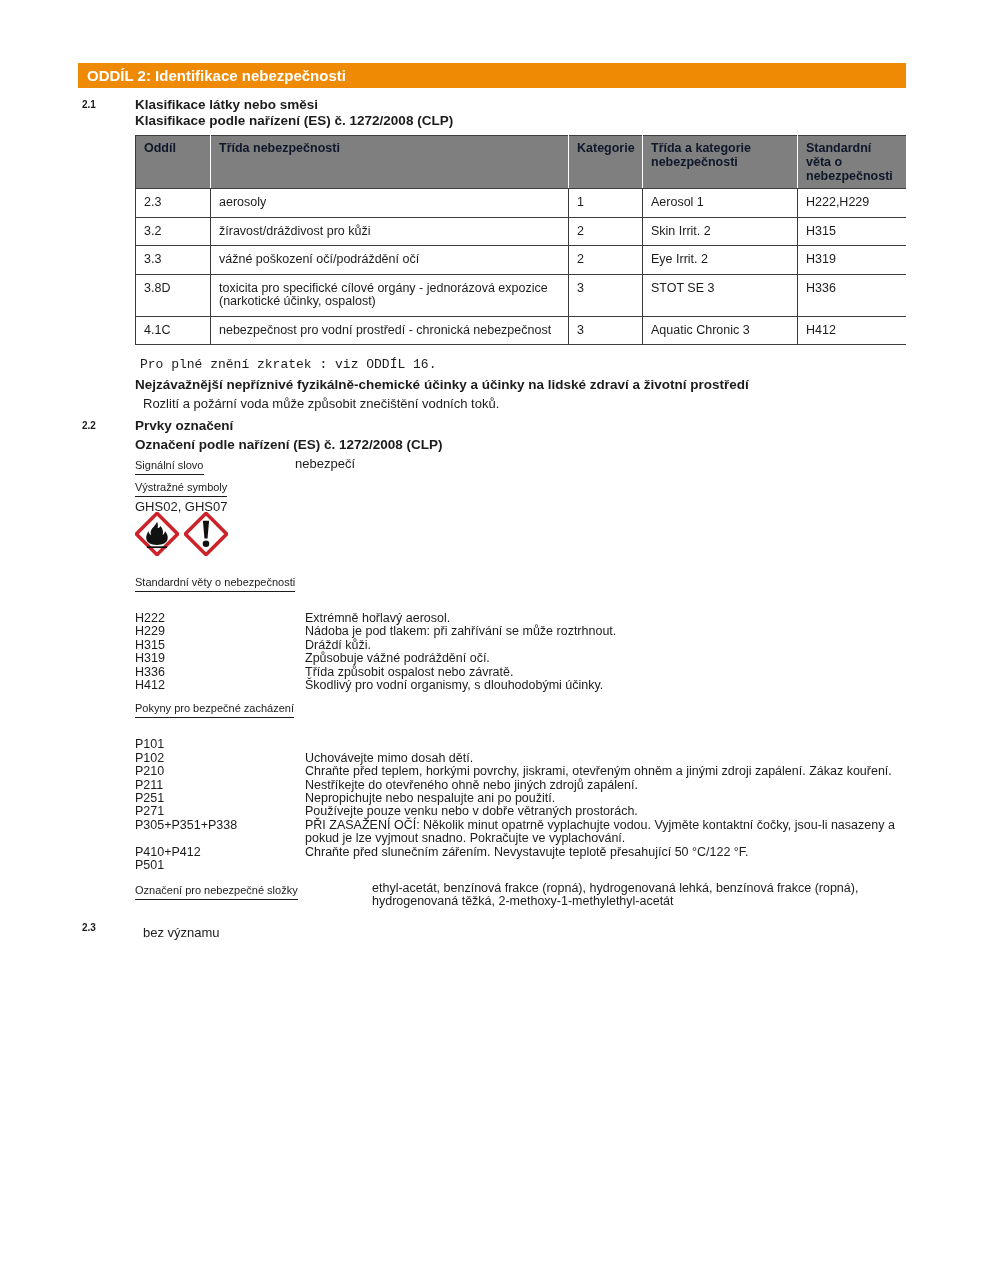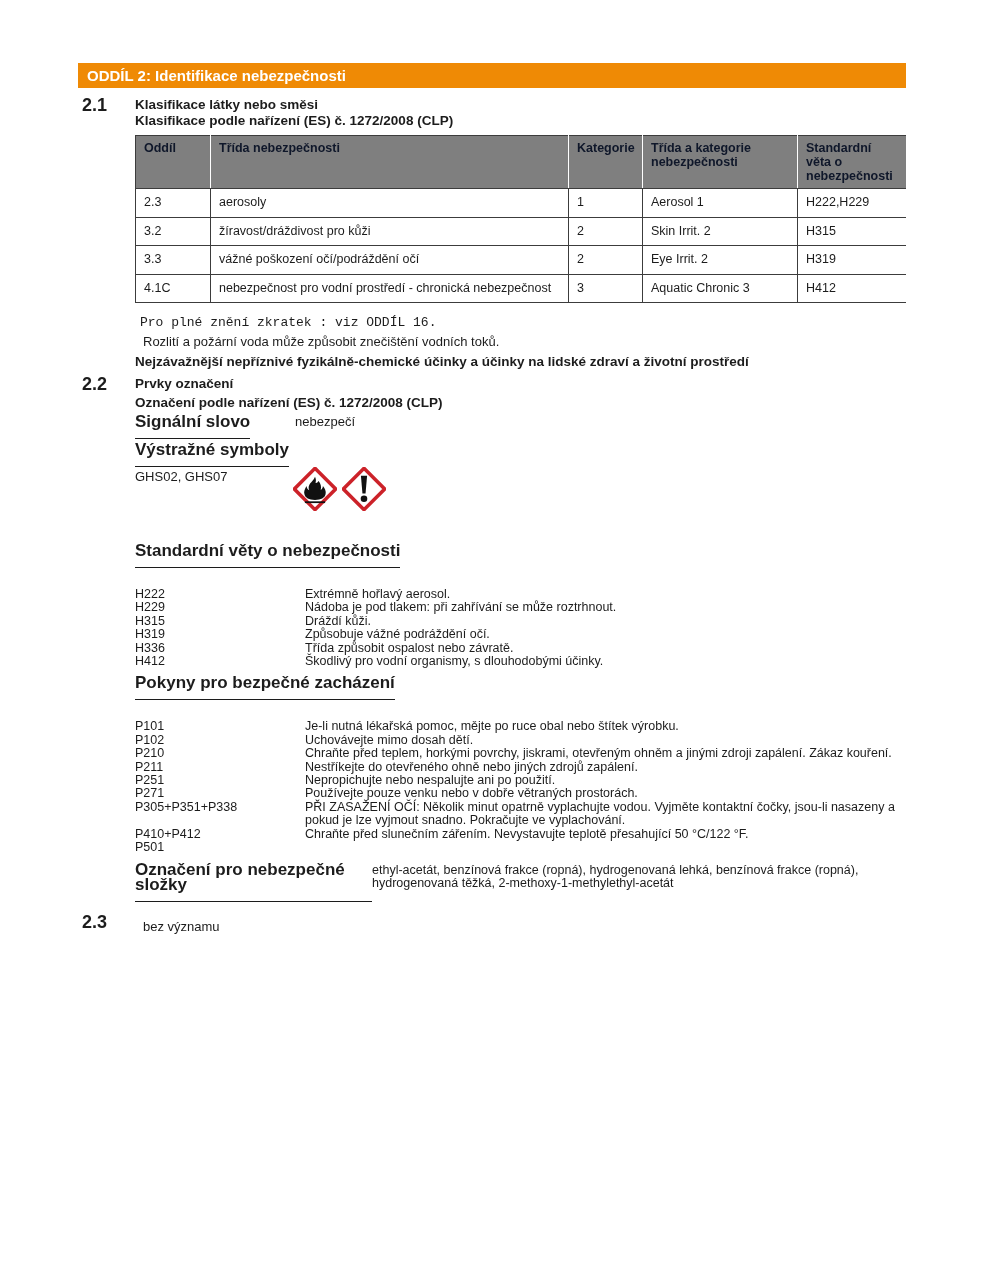--- a/index.html
+++ b/index.html
@@ -26,21 +26,21 @@
     height: 25px;
     line-height: 25px;
     padding-left: 9px;
     margin-bottom: 9px;
   }
   .sec-row { display: flex; }
   .sec-num {
     width: 57px;
     flex-shrink: 0;
     font-weight: bold;
-    font-size: 18px;
+    font-size: 10px;
     padding-left: 4px;
     box-sizing: border-box;
     line-height: 16px;
   }
   .sec-body { flex: 1; min-width: 0; }
   .h1 { font-weight: bold; font-size: 13.5px; line-height: 16px; }
   .body-txt { font-size: 13px; line-height: 14px; }
   .bold { font-weight: bold; }
   .indent5 { padding-left: 5px; font-family: Liberation Mono, monospace; }
   .indent8 { padding-left: 8px; }
@@ -77,37 +77,37 @@
   table.cls td {
     border: 1px solid #3c3c3c;
     vertical-align: top;
     padding: 7px 8px;
     line-height: 13.5px;
     height: 13px;
   }
 
   .ul-label {
     display: inline-block;
-    font-weight: bold;
-    font-size: 17px;
+    font-weight: normal;
+    font-size: 11px;
     line-height: 15px;
     border-bottom: 1px solid #1c1c1c;
-    padding-bottom: 9px;
+    padding-bottom: 1px;
   }
   .inline-row { display: flex; align-items: flex-start; }
   .label-col-160 { width: 160px; flex-shrink: 0; }
   .label-col-237 { width: 237px; flex-shrink: 0; }
   .label-col-158 { width: 158px; flex-shrink: 0; }
   .val { font-size: 13px; line-height: 14px; flex: 1; min-width: 0; }
 
   .stmt-row { display: flex; font-size: 12.5px; line-height: 13.4px; }
   .stmt-code { width: 170px; flex-shrink: 0; }
   .stmt-text { flex: 1; min-width: 0; }
 
-  .ghs-row { display: flex; align-items: flex-start; margin-top: 2px; height: 48px; }
+  .ghs-row { display: flex; align-items: flex-start; margin-top: 2px; height: 48px; flex-direction: column; }
   .ghs-codes { font-size: 13px; line-height: 15px; }
   .picto { width: 44px; height: 44px; margin-right: 5px; display: block; }
   .picto-wrap { display: flex; margin-top: -2px; }
 </style>
 </head>
 <body>
 
 <div class="page">
   <div class="content">
 
@@ -154,35 +154,42 @@
           <td>H315</td>
         </tr>
         <tr>
           <td>3.3</td>
           <td>vážné poškození očí/podráždění očí</td>
           <td>2</td>
           <td>Eye Irrit. 2</td>
           <td>H319</td>
         </tr>
         <tr>
+          <td>3.8D</td>
+          <td>toxicita pro specifické cílové orgány - jednorázová expozice (narkotické účinky, ospalost)</td>
+          <td>3</td>
+          <td>STOT SE 3</td>
+          <td>H336</td>
+        </tr>
+        <tr>
           <td>4.1C</td>
           <td>nebezpečnost pro vodní prostředí - chronická nebezpečnost</td>
           <td>3</td>
           <td>Aquatic Chronic 3</td>
           <td>H412</td>
         </tr>
       </tbody>
     </table>
 
     <div class="sec-row mt13">
       <div class="sec-num"></div>
       <div class="sec-body">
         <div class="body-txt indent5">Pro plné znění zkratek : viz ODDÍL 16.</div>
+        <div class="body-txt bold mt5" style="font-size:13.5px;line-height:15px;">Nejzávažnější nepříznivé fyzikálně-chemické účinky a účinky na lidské zdraví a životní prostředí</div>
         <div class="body-txt indent8 mt5">Rozlití a požární voda může způsobit znečištění vodních toků.</div>
-        <div class="body-txt bold mt5" style="font-size:13.5px;line-height:15px;">Nejzávažnější nepříznivé fyzikálně-chemické účinky a účinky na lidské zdraví a životní prostředí</div>
       </div>
     </div>
 
     <div class="sec-row mt7">
       <div class="sec-num">2.2</div>
       <div class="sec-body">
         <div class="h1">Prvky označení</div>
         <div class="h1 mt3">Označení podle nařízení (ES) č. 1272/2008 (CLP)</div>
 
         <div class="inline-row mt2">
@@ -241,21 +248,20 @@
               <div class="stmt-text">Škodlivý pro vodní organismy, s dlouhodobými účinky.</div>
             </div>
         </div>
 
         <div class="mt6">
           <span class="ul-label">Pokyny pro bezpečné zacházení</span>
         </div>
         <div class="mt4">
           <div class="stmt-row">
               <div class="stmt-code">P101</div>
-              <div class="stmt-text">Je-li nutná lékařská pomoc, mějte po ruce obal nebo štítek výrobku.</div>
             </div>
           <div class="stmt-row">
               <div class="stmt-code">P102</div>
               <div class="stmt-text">Uchovávejte mimo dosah dětí.</div>
             </div>
           <div class="stmt-row">
               <div class="stmt-code">P210</div>
               <div class="stmt-text">Chraňte před teplem, horkými povrchy, jiskrami, otevřeným ohněm a jinými zdroji zapálení. Zákaz kouření.</div>
             </div>
           <div class="stmt-row">

